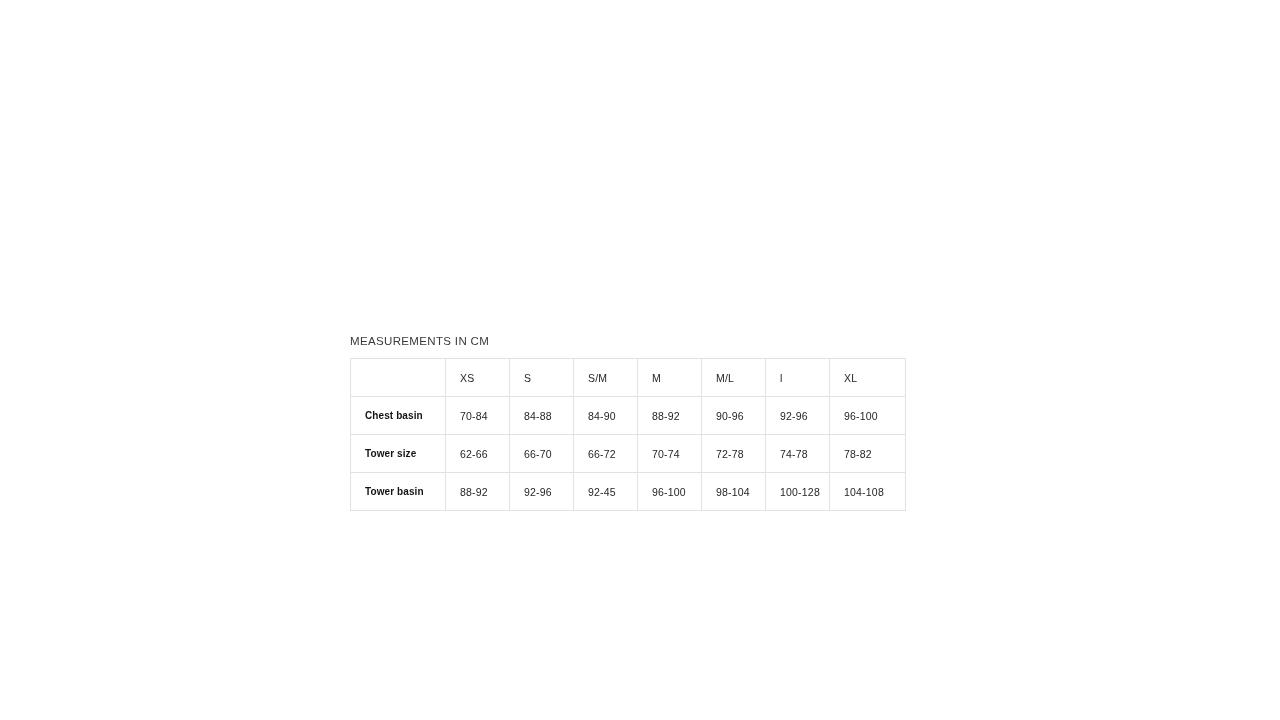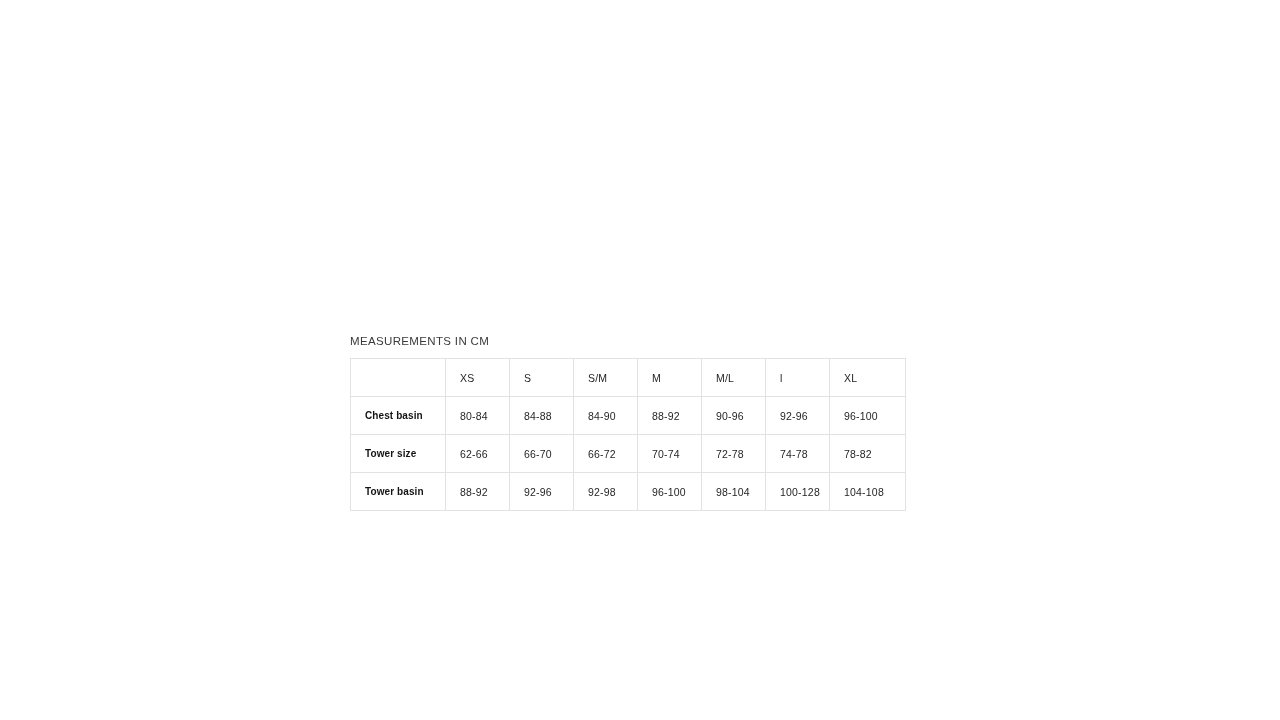--- a/index.html
+++ b/index.html
@@ -119,21 +119,21 @@
           <td>S/M</td>
           <td>M</td>
           <td>M/L</td>
           <td>l</td>
           <td>XL</td>
         </tr>
       </thead>
       <tbody>
         <tr>
           <td class="rowlabel">Chest basin</td>
-          <td>80-84</td>
+          <td>70-84</td>
           <td>84-88</td>
           <td>84-90</td>
           <td>88-92</td>
           <td>90-96</td>
           <td>92-96</td>
           <td>96-100</td>
         </tr>
         <tr>
           <td class="rowlabel">Tower size</td>
           <td>62-66</td>
@@ -141,21 +141,21 @@
           <td>66-72</td>
           <td>70-74</td>
           <td>72-78</td>
           <td>74-78</td>
           <td>78-82</td>
         </tr>
         <tr>
           <td class="rowlabel">Tower basin</td>
           <td>88-92</td>
           <td>92-96</td>
-          <td>92-98</td>
+          <td>92-45</td>
           <td>96-100</td>
           <td>98-104</td>
           <td>100-128</td>
           <td>104-108</td>
         </tr>
       </tbody>
     </table>
   </div>
 
 </div>

